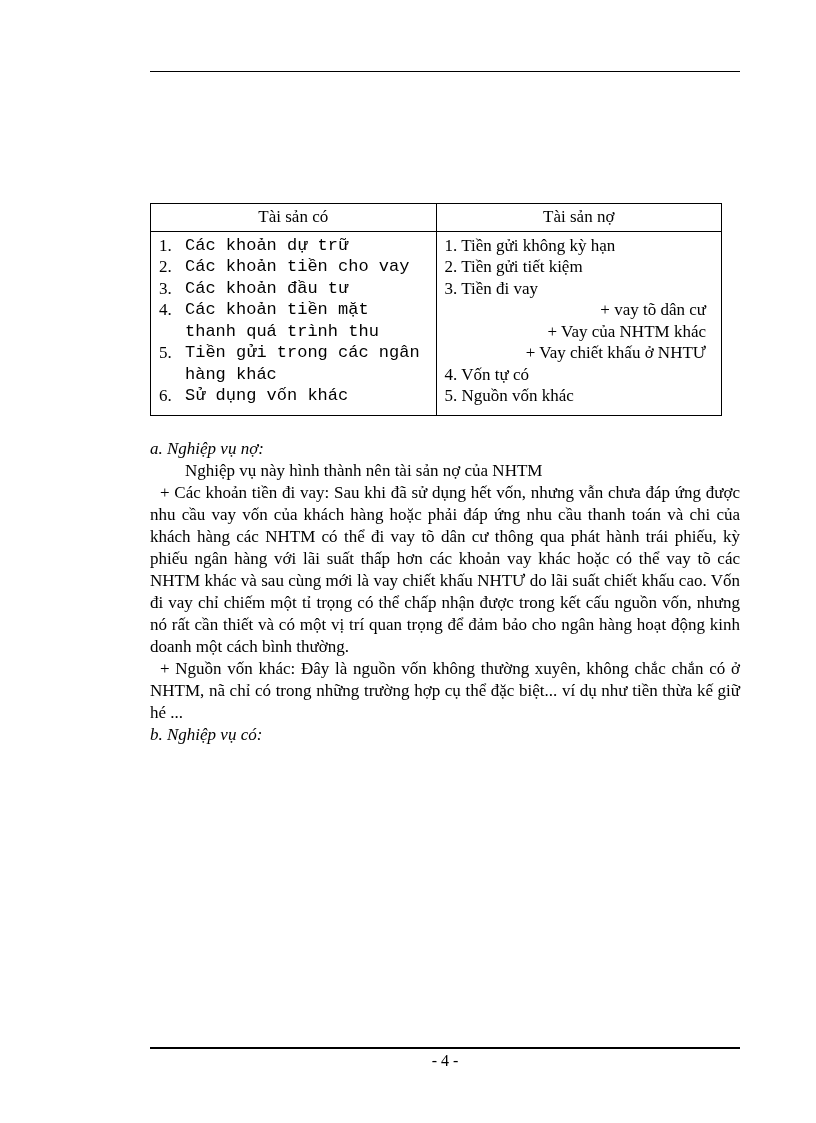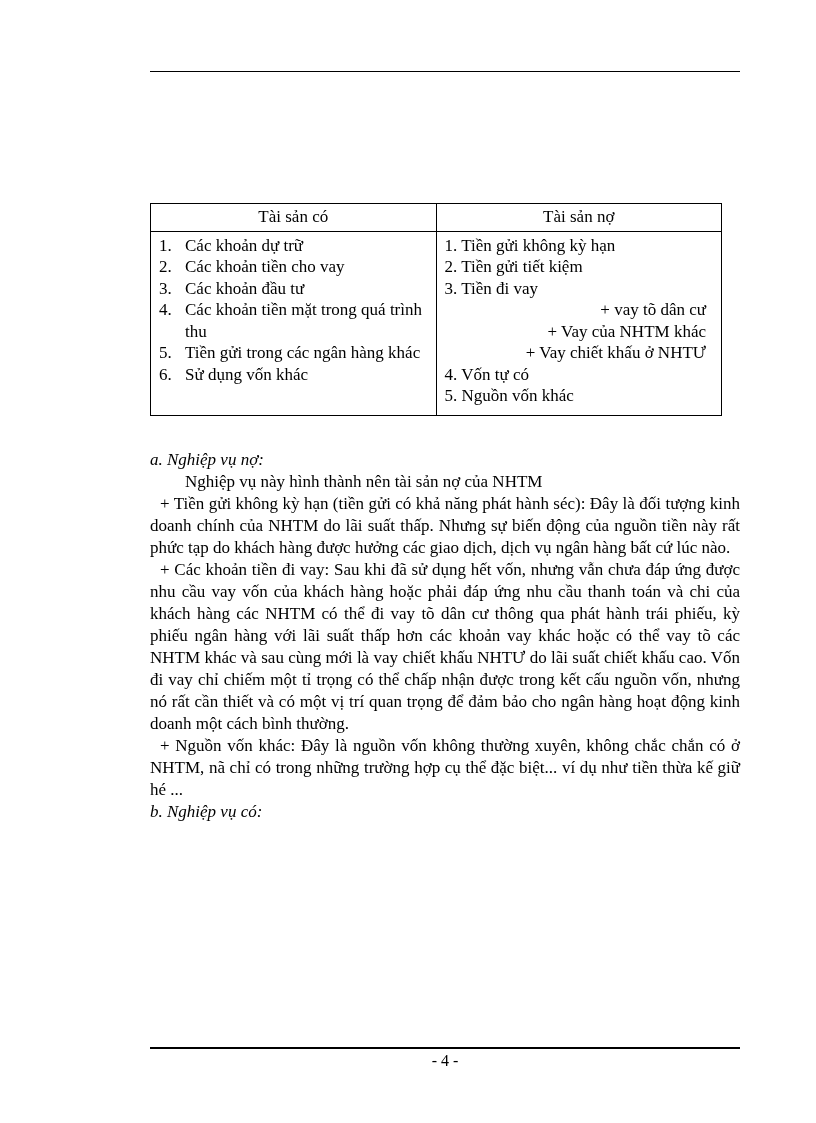--- a/index.html
+++ b/index.html
@@ -45,37 +45,37 @@
     line-height: 21.5px;
   }
   table.balance th {
     text-align: center;
     padding: 2px 4px 3px 4px;
   }
   td.col-left  { width: 53.5%; padding: 3px 6px 8px 8px; }
   td.col-right { width: 46.5%; padding: 3px 15px 8px 8px; }
   .t-item { display: flex; }
   .t-item .num { width: 26px; flex: 0 0 26px; }
-  .t-item .txt { flex: 1 1 auto; }
+  .t-item .txt { flex: 1 1 auto; font-family: Liberation Mono, monospace; }
   .l-row { padding-left: 0; }
   .l-row.sub { padding-left: 16px; text-align: right; }
   
   p {
     margin: 0;
     line-height: 22px;
     text-align: justify;
   }
   p.intro {
     margin-top: 11px;
     text-indent: 50px;
   }
   p.head-italic {
     font-style: italic;
     text-align: left;
-    margin-top: 33px;
+    margin-top: 22px;
   }
   p.head-italic.b { margin-top: 0; }
   p.lead-line {
     text-indent: 35px;
     text-align: left;
   }
   p.plus {
     text-indent: 10px;
   }
   
@@ -121,21 +121,21 @@
             <div class="t-item">
               <span class="num">2.</span>
               <span class="txt">Các khoản tiền cho vay</span>
             </div>
             <div class="t-item">
               <span class="num">3.</span>
               <span class="txt">Các khoản đầu tư</span>
             </div>
             <div class="t-item">
               <span class="num">4.</span>
-              <span class="txt">Các khoản tiền mặt trong quá trình thu</span>
+              <span class="txt">Các khoản tiền mặt thanh quá trình thu</span>
             </div>
             <div class="t-item">
               <span class="num">5.</span>
               <span class="txt">Tiền gửi trong các ngân hàng khác</span>
             </div>
             <div class="t-item">
               <span class="num">6.</span>
               <span class="txt">Sử dụng vốn khác</span>
             </div>
           </td>
@@ -150,21 +150,20 @@
             <div class="l-row">5. Nguồn vốn khác</div>
           </td>
         </tr>
       </tbody>
     </table>
 
 
     <p class="head-italic">a. Nghiệp vụ nợ:</p>
     <p class="lead-line">Nghiệp vụ này hình thành nên tài sản nợ của NHTM</p>
 
-    <p class="plus">+ Tiền gửi không kỳ hạn (tiền gửi có khả năng phát hành séc): Đây là đối tượng kinh doanh chính của NHTM do lãi suất thấp. Nhưng sự biến động của nguồn tiền này rất phức tạp do khách hàng được hưởng các giao dịch, dịch vụ ngân hàng bất cứ lúc nào.</p>
     <p class="plus">+ Các khoản tiền đi vay: Sau khi đã sử dụng hết vốn, nhưng vẫn chưa đáp ứng được nhu cầu vay vốn của khách hàng hoặc phải đáp ứng nhu cầu thanh toán và chi của khách hàng các NHTM có thể đi vay tõ dân cư thông qua phát hành trái phiếu, kỳ phiếu ngân hàng với lãi suất thấp hơn các khoản vay khác hoặc có thể vay tõ các NHTM khác và sau cùng mới là vay chiết khấu NHTƯ do lãi suất chiết khấu cao. Vốn đi vay chỉ chiếm một tỉ trọng có thể chấp nhận được trong kết cấu nguồn vốn, nhưng nó rất cần thiết và có một vị trí quan trọng để đảm bảo cho ngân hàng hoạt động kinh doanh một cách bình thường.</p>
     <p class="plus">+ Nguồn vốn khác: Đây là nguồn vốn không thường xuyên, không chắc chắn có ở NHTM, nã chỉ có trong những trường hợp cụ thể đặc biệt... ví dụ như tiền thừa kế giữ hé ...</p>
 
     <p class="head-italic b">b. Nghiệp vụ có:</p>
 
   </div>
 
   <div class="bottom-rule"></div>
   <div class="page-number">- 4 -</div>
 

